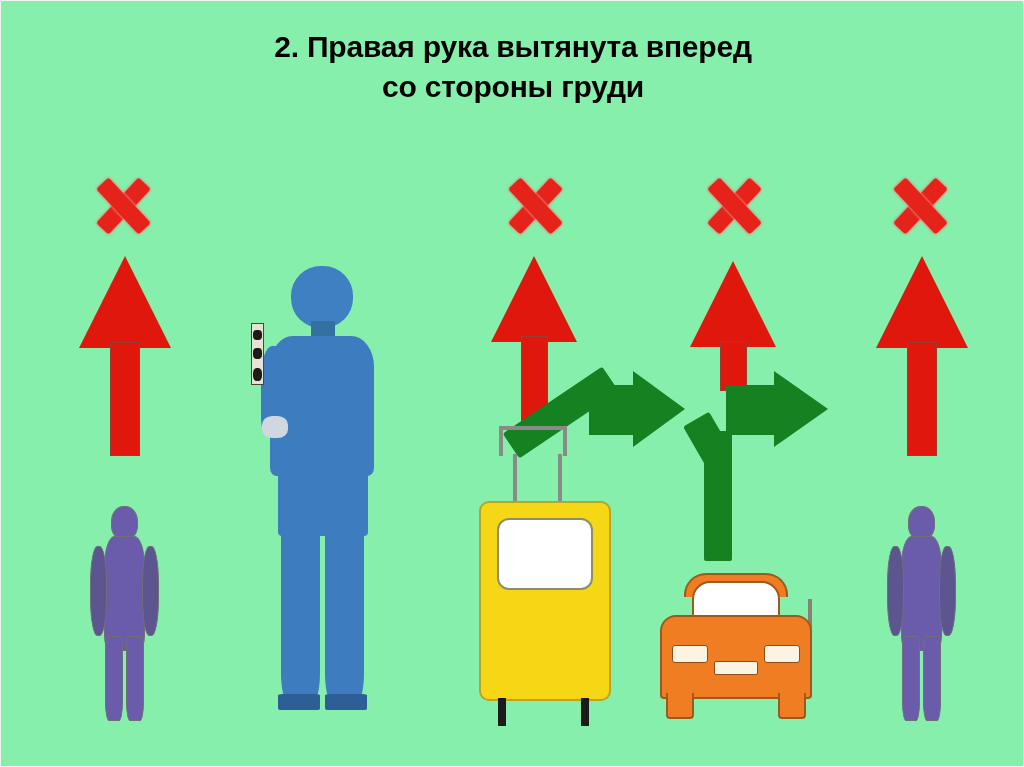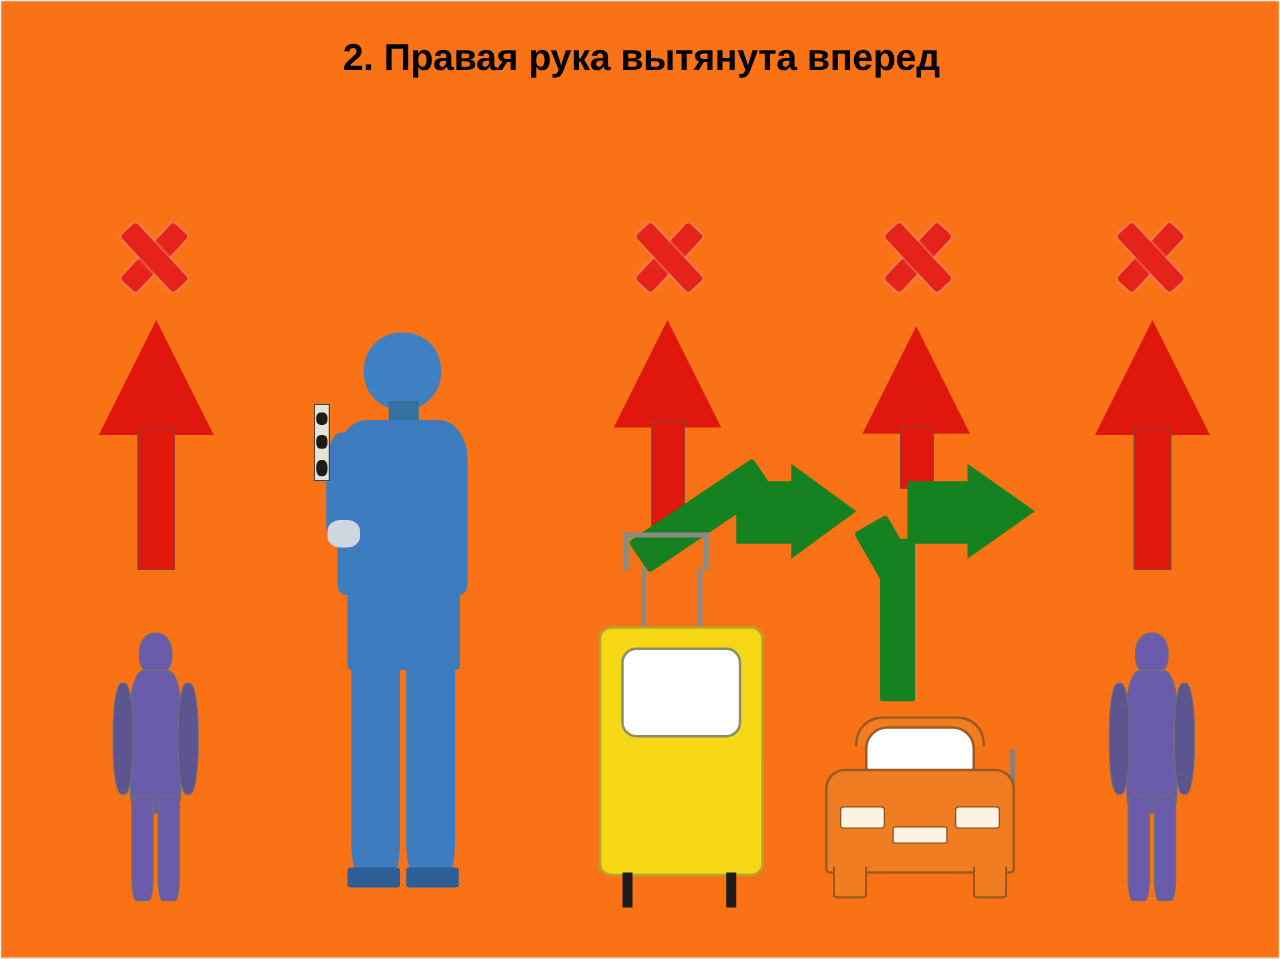--- a/index.html
+++ b/index.html
@@ -7,21 +7,21 @@
     padding: 0;
     background: #ffffff;
   }
   body {
     font-family: "Liberation Sans", sans-serif;
   }
   #page {
     position: relative;
     width: 1024px;
     height: 767px;
-    background: #f97316;
+    background: #86efac;
     border: 1px solid #f2f2f2;
     box-sizing: border-box;
     overflow: hidden;
   }
   #title {
     position: absolute;
     left: 0;
     top: 26px;
     width: 1024px;
     text-align: center;
@@ -208,20 +208,21 @@
     background: #8a7f70;
   }
 </style>
 </head>
 <body>
 
 <div id="page">
 
   <div id="title">
     <span class="line">2. Правая рука вытянута вперед</span>
+    <span class="line">со стороны груди</span>
   </div>
 
   <div class="col" style="left:60px; top:160px; width:130px; height:560px;">
 
     <div class="xmark" style="left:34px; top:16px;">
       <span class="bar a"></span>
       <span class="bar b"></span>
     </div>
 
     <div class="arrow-up" style="left:18px; top:95px; width:92px; height:200px;">

